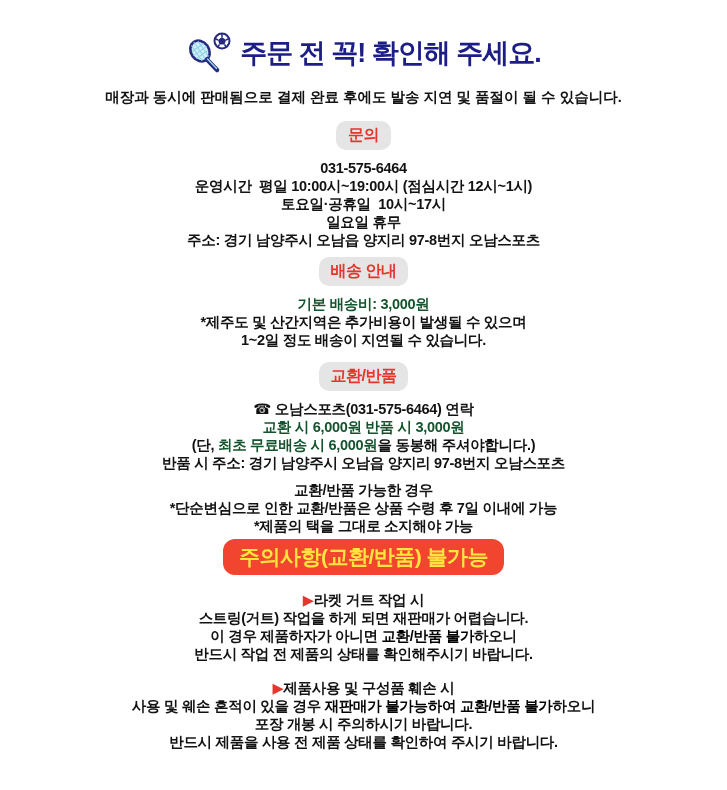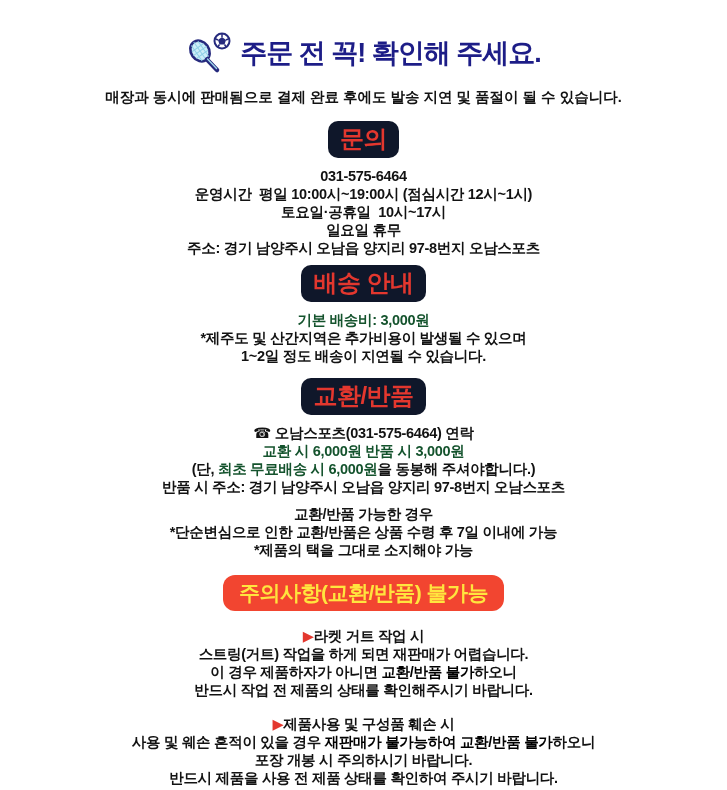--- a/index.html
+++ b/index.html
@@ -7,31 +7,31 @@
     width:603px;height:790px;margin:0 auto;background:#ffffff;
     font-family:"Liberation Sans","DejaVu Sans",sans-serif;
     text-align:center;color:#121212;overflow:hidden;box-sizing:border-box;
     padding-top:30px;
   }
   .title-row{display:flex;align-items:center;justify-content:center;gap:6px;height:46px;}
   .main-title{font-size:27px;font-weight:800;color:#1d1d87;letter-spacing:-1px;}
   .subtitle{margin-top:12px;font-size:14.5px;font-weight:600;line-height:18px;}
   .subtitle .xb{font-weight:800;}
   .badge-yellow{
-    display:inline-block;background:#0f172a;color:#e3372e;
-    font-weight:800;font-size:24px;line-height:1;
+    display:inline-block;background:#e5e5e5;color:#e3372e;
+    font-weight:800;font-size:16px;line-height:1;
     padding:6px 12px 7px;border-radius:10px;letter-spacing:-0.5px;
   }
   .badge-red{
     display:inline-block;background:#f24530;color:#ffe53e;
     font-weight:800;font-size:21px;line-height:1;
     padding:7px 16px 8px;border-radius:12px;letter-spacing:-0.5px;
   }
   .mt10{margin-top:10px;} .mt8{margin-top:8px;}
-  .mt3{margin-top:13px;} .mt4{margin-top:16px;} .mt11{margin-top:11px;}
+  .mt3{margin-top:13px;} .mt4{margin-top:4px;} .mt11{margin-top:11px;}
   p.line{margin:0;font-size:14.5px;font-weight:700;line-height:18px;letter-spacing:-0.3px;}
   .blue{color:#14532d;}
   .red{color:#000000;}
   .arrow{color:#e3372e;}
   .lines{margin-top:9px;}
   .block{margin-top:16px;}
   .icon-wrap{display:inline-flex;align-items:center;}
 </style>
 </head>
 <body>

